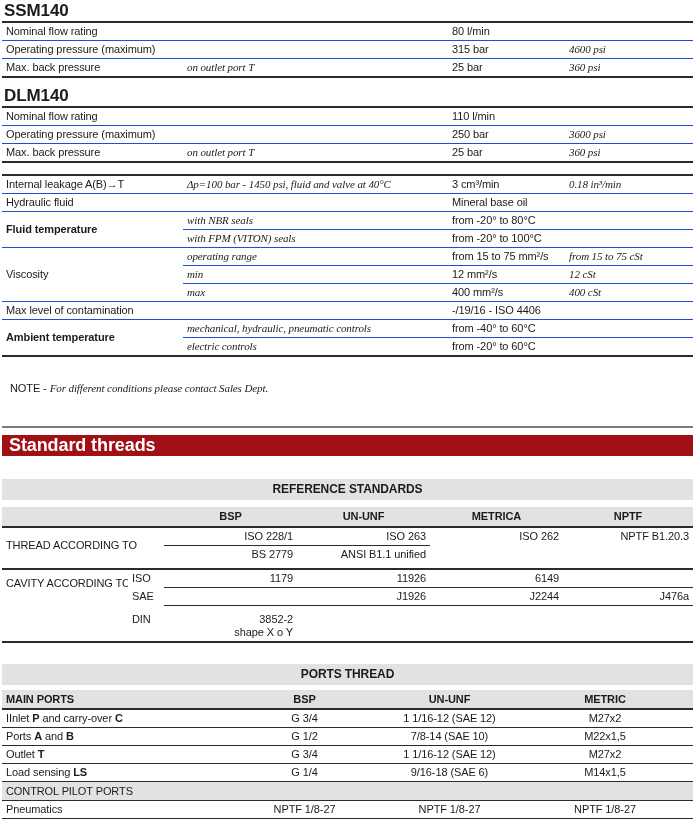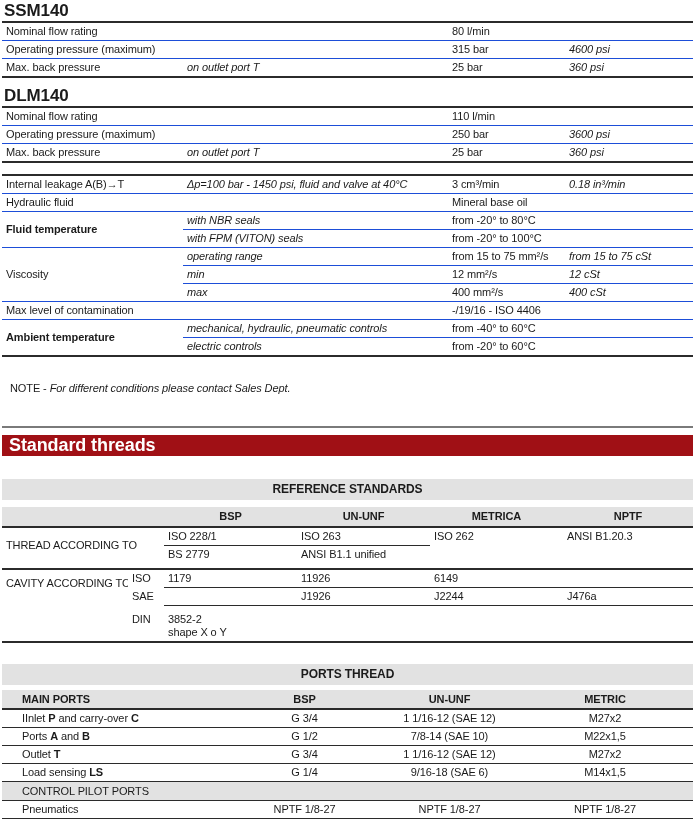--- a/index.html
+++ b/index.html
@@ -13,21 +13,21 @@
 
   .model-heading{font-size:17px;font-weight:bold;margin:0 0 3px 2px;line-height:15px;}
 
   
   table.spec{width:100%;border-collapse:collapse;table-layout:fixed;
     border-top:2px solid #2b2b2b;border-bottom:2px solid #2b2b2b;}
   table.spec{margin-bottom:10px;}
   .spec td{border-top:1px solid #1d4ed8;padding:2px 4px;height:13px;line-height:13px;
     vertical-align:middle;overflow:hidden;white-space:nowrap;}
   .spec tr.first > td{border-top:none;}
-  .it{font-style:italic;}
+  .it{font-style:italic;font-family:Liberation Serif, serif;}
   .b{font-weight:bold;}
   col.c-lab{width:181px;} col.c-note{width:265px;} col.c-met{width:117px;} col.c-imp{width:auto;}
 
   #general{margin-bottom:24px;}
 
   .note-line{margin:0 0 0 8px;line-height:14px;}
 
   .rule{height:2px;background:var(--rule-gray,#7a7a7a);margin-top:31px;}
 
   .redbar{margin-top:7px;background:var(--accent-red,#A01015);color:#ffffff;
@@ -38,33 +38,33 @@
   #ref-title{margin-top:23px;}
   #ports-title{margin-top:21px;}
 
   
   table.rt{width:100%;border-collapse:collapse;table-layout:fixed;margin-top:7px;
     border-bottom:2px solid #2b2b2b;}
   .rt td{padding:2px 4px;height:13px;line-height:13px;vertical-align:middle;
     overflow:hidden;white-space:nowrap;}
   .rt tr.hdr td{background:var(--banner-gray,#E2E2E2);font-weight:bold;text-align:center;
     border-bottom:2px solid #2b2b2b;height:15px;line-height:15px;}
-  .rt .c{text-align:left;}
+  .rt .c{text-align:right;}
   .rt .bt{border-top:1px solid #2b2b2b;}
   .rt tr.grp td{border-top:2px solid #2b2b2b;}
   .rt tr.sp td{height:5px;padding:0;border:none;}
   .rt .lab2{vertical-align:top;padding-top:7px;}
   col.r-lab{width:126px;} col.r-sub{width:36px;}
   col.r-col{width:133px;} col.r-last{width:auto;}
   .two-line{white-space:normal;line-height:14px;}
 
   
   table.pt{width:100%;border-collapse:collapse;table-layout:fixed;margin-top:5px;
     border-bottom:2px solid #2b2b2b;}
-  .pt td{border-top:1px solid #2b2b2b;padding:2px 20px;height:13px;line-height:13px;
+  .pt td{border-top:1px solid #2b2b2b;padding:2px 4px;height:13px;line-height:13px;
     vertical-align:middle;overflow:hidden;white-space:nowrap;}
   .pt tr.hdr td{background:var(--banner-gray,#E2E2E2);border-top:none;
     border-bottom:2px solid #2b2b2b;font-weight:bold;height:14px;}
   .pt .c{text-align:center;}
   .pt tr.pilot td{background:var(--banner-gray,#E2E2E2);height:14px;}
   col.p-lab{width:225px;} col.p-bsp{width:155px;} col.p-unf{width:135px;} col.p-met{width:auto;}
 </style>
 </head>
 <body>
 
@@ -218,21 +218,21 @@
       <td>BSP</td>
       <td>UN-UNF</td>
       <td>METRICA</td>
       <td>NPTF</td>
     </tr>
     <tr>
       <td colspan="2" rowspan="2" class="two-line">THREAD ACCORDING TO</td>
       <td class="c">ISO 228/1</td>
       <td class="c">ISO 263</td>
       <td class="c">ISO 262</td>
-      <td class="c">ANSI B1.20.3</td>
+      <td class="c">NPTF B1.20.3</td>
     </tr>
     <tr>
       <td class="c bt">BS 2779</td>
       <td class="c bt">ANSI B1.1 unified</td>
       <td class="c"></td>
       <td class="c"></td>
     </tr>
     <tr class="sp">
           <td colspan="6"></td>
         </tr>

